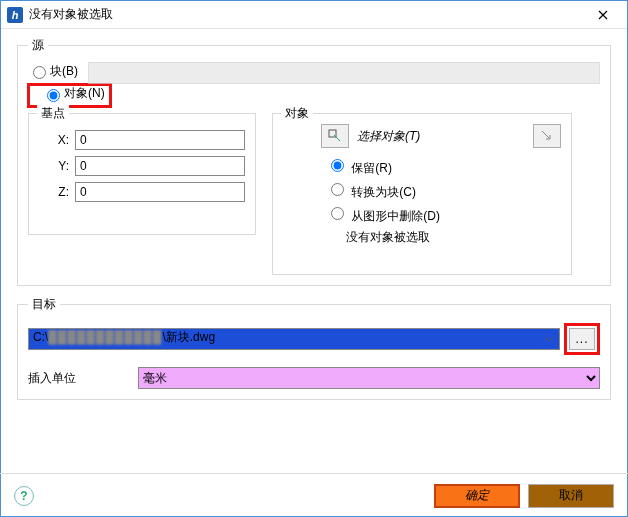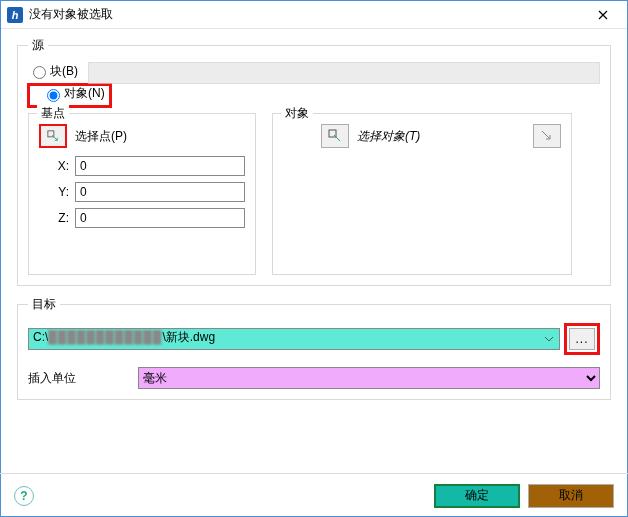--- a/index.html
+++ b/index.html
@@ -13,45 +13,45 @@
   fieldset { border: 1px solid #d9d9d9; border-radius: 0; margin: 0 0 10px 0; padding: 8px 10px 10px 10px; position: relative; }
   legend { padding: 0 4px; color: #000; }
   .src-opts label { display: inline-flex; align-items: center; margin-bottom: 4px; }
   .src-opts .row1 { display: flex; align-items: center; gap: 10px; }
   .src-select { flex: 1; height: 22px; background: #e5e5e5; border: 1px solid #d0d0d0; appearance: none; padding: 0 6px; }
   .radio { margin-right: 4px; }
   .hl-red { outline: 3px solid #e11; outline-offset: -2px; }
   .sub-row { display: flex; gap: 16px; margin-top: 6px; }
   .group { border: 1px solid #d9d9d9; padding: 10px 10px 10px 10px; position: relative; }
   .group-label { position: absolute; top: -9px; left: 8px; background: #fff; padding: 0 4px; }
-  .group.base { width: 228px; height: 162px; }
+  .group.base { width: 228px; height: 122px; }
   .group.obj  { width: 300px; height: 162px; padding-left: 48px; }
   .iconbtn { width: 28px; height: 24px; border: 1px solid #adadad; background: #f0f0f0; display: inline-flex; align-items: center; justify-content: center; cursor: pointer; }
   .iconbtn.hl { border: 2px solid #e11; }
   .pick-row { display: flex; align-items: center; gap: 8px; margin-bottom: 8px; }
   .coord-row { display: flex; align-items: center; margin-top: 6px; }
   .coord-row label { width: 30px; text-align: right; margin-right: 6px; }
   .coord-row input { flex: 1; height: 20px; border: 1px solid #888; padding: 0 4px; }
   .obj-radio-col { margin-left: 5px; margin-top: 4px; }
   .obj-radio-col label { display: block; margin: 3px 0; }
   .status-text { margin-left: 20px; margin-top: 4px; color: #000; }
   .target .path-row { display: flex; align-items: center; gap: 4px; margin-top: 2px; }
-  .target .path-input { flex: 1; height: 22px; border: 1px solid #888; padding: 0 18px 0 4px; background: #5eead4; position: relative; }
+  .target .path-input { flex: 1; height: 22px; border: 1px solid #888; padding: 0 18px 0 4px; background: #1d4ed8; position: relative; }
   .chevron-wrap { position: relative; flex: 1; }
   .chevron-wrap .chev { position: absolute; right: 6px; top: 50%; transform: translateY(-50%); pointer-events: none; }
   .browse-btn { width: 26px; height: 22px; border: 1px solid #adadad; background: #f0f0f0; cursor: pointer; display: inline-flex; align-items: center; justify-content: center; letter-spacing: 1px; }
   .browse-wrap { border: 3px solid #e11; padding: 2px; }
   .units-row { display: flex; align-items: center; margin-top: 12px; gap: 10px; }
   .units-row .units-label { width: 100px; }
   .units-row select { flex: 1; height: 22px; border: 1px solid #888; background: #f0abfc; }
   .bottom-bar { position: absolute; bottom: 0; left: 0; right: 0; height: 44px; border-top: 1px solid #ddd; display: flex; align-items: center; padding: 0 14px; }
   .help-btn { width: 20px; height: 20px; border: 1px solid #7bb; border-radius: 50%; color: #2a7; display: flex; align-items: center; justify-content: center; background: #fff; cursor: pointer; font-weight: bold; }
   .spacer { flex: 1; }
   .btn { width: 86px; height: 24px; border: 1px solid #adadad; background: #a16207; cursor: pointer; margin-left: 8px; }
-  .btn.primary { border: 2px solid #15803d; background: #14b8a6; }
+  .btn.primary { border: 2px solid #c2410c; background: #f97316; font-style: italic; }
   .redacted { color:#888; filter: blur(1.3px); letter-spacing: 1px; }
 </style>
 </head>
 <body>
 
 <div class="titlebar">
   <span class="title-icon">h</span>
   <span class="title-text">没有对象被选取</span>
   <div class="close-btn">
     <svg viewBox="0 0 10 10">
@@ -77,29 +77,20 @@
           <input type="radio" class="radio" name="src" checked="" style="">
           <span>对象(N)</span>
         </label>
       </div>
     </div>
 
     <div class="sub-row">
 
       <div class="group base">
         <div class="group-label">基点</div>
-        <div class="pick-row">
-          <button class="iconbtn hl">
-            <svg width="14" height="14" viewBox="0 0 14 14">
-              <rect x="1" y="1" width="7" height="7" fill="none" stroke="#555"></rect>
-                <path d="M6 6 L12 12 M12 9 L12 12 L9 12" stroke="#2a6" fill="none"></path>
-            </svg>
-          </button>
-          <span>选择点(P)</span>
-        </div>
         <div class="coord-row">
           <label>X:</label>
           <input value="0" style="">
         </div>
         <div class="coord-row">
           <label>Y:</label>
           <input value="0" style="">
         </div>
         <div class="coord-row">
           <label>Z:</label>
@@ -118,20 +109,35 @@
                   <path d="M4 4 L4 4" stroke="#c33" stroke-width="3"></path>
               </svg>
             </button>
             <span>选择对象(T)</span>
           </div>
           <button class="iconbtn">
             <svg width="14" height="14" viewBox="0 0 14 14">
               <path d="M2 2 L10 10 M10 6 L10 10 L6 10" stroke="#888" fill="none"></path>
             </svg>
           </button>
+        </div>
+        <div class="obj-radio-col">
+          <label>
+            <input type="radio" name="objmode" checked="" class="radio" style="">
+            <span>保留(R)</span>
+          </label>
+          <label>
+            <input type="radio" name="objmode" class="radio" style="">
+            <span>转换为块(C)</span>
+          </label>
+          <label>
+            <input type="radio" name="objmode" class="radio" style="">
+            <span>从图形中删除(D)</span>
+          </label>
+          <div class="status-text">没有对象被选取</div>
         </div>
       </div>
     </div>
   </fieldset>
 
   <fieldset class="target">
     <legend>目标</legend>
     <div class="path-row">
       <div class="chevron-wrap">
         <div class="path-input">

